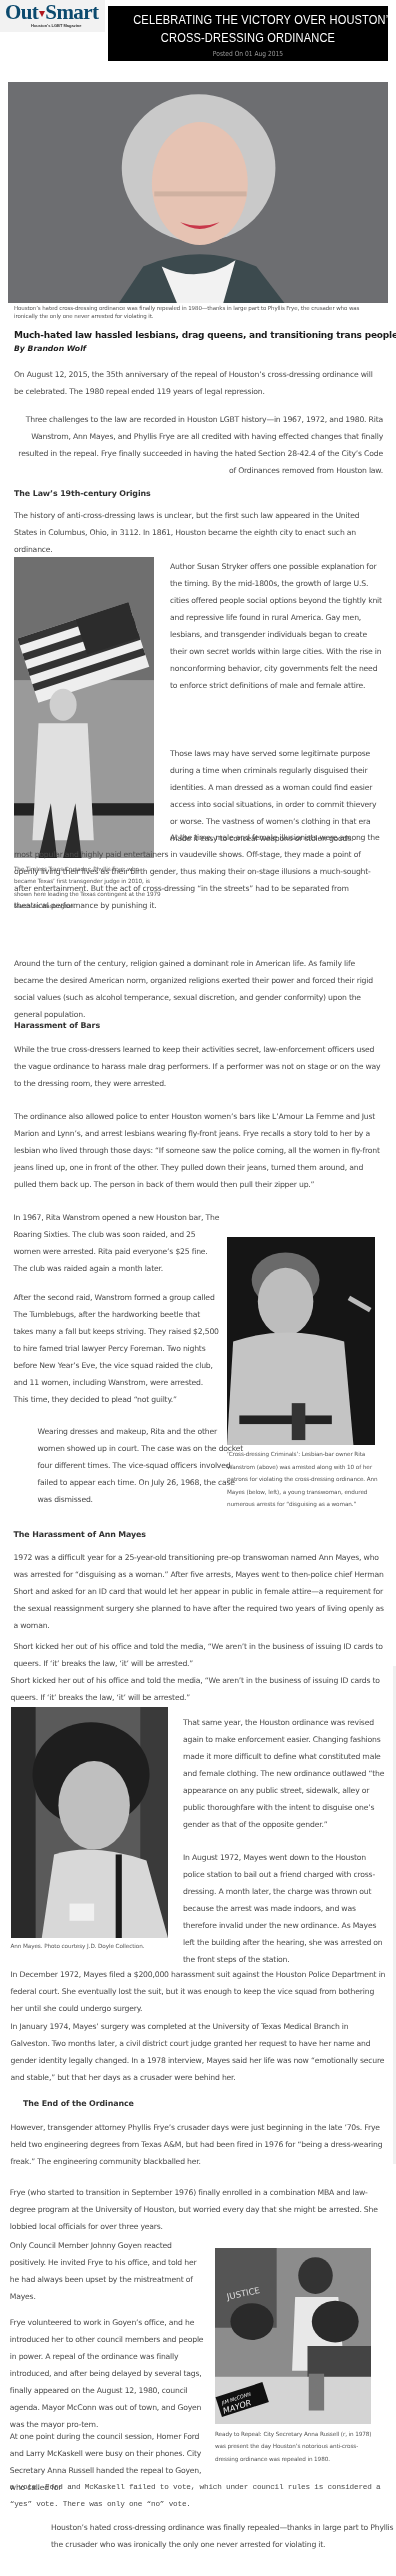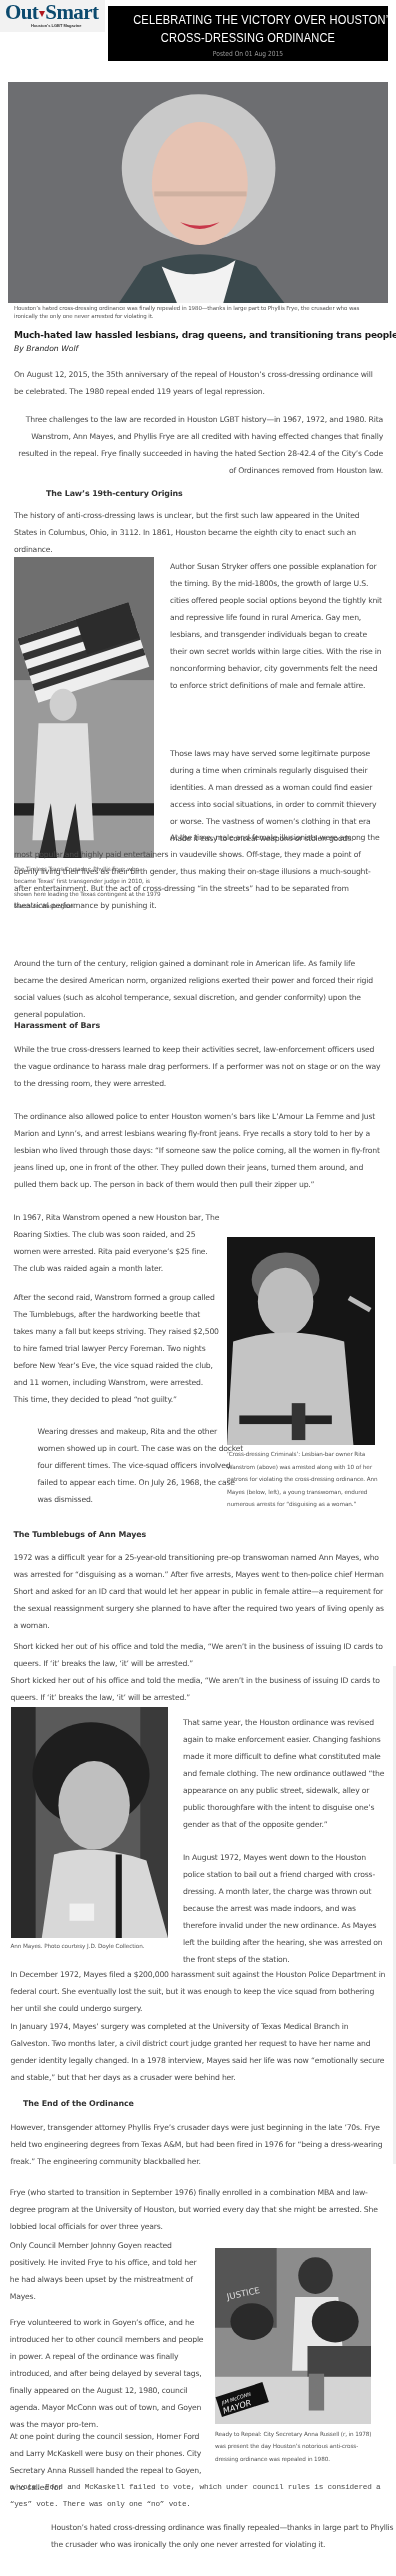--- a/index.html
+++ b/index.html
@@ -11,21 +11,21 @@
   #logo .brand .tri{display:inline-block;width:0;height:0;border-left:3.7px solid transparent;border-right:3.7px solid transparent;border-top:6.1px solid #b0161d;vertical-align:middle;margin:0 0.6px;}
   #logo .tag{position:absolute;left:31px;top:23.4px;font-family:"Liberation Sans",sans-serif;font-weight:bold;font-size:4px;color:#333;white-space:nowrap;}
   #banner{left:108px;top:6.1px;width:280px;height:55px;background:#000;text-align:center;}
   #banner .title{position:absolute;left:0;right:0;top:4.9px;color:#fff;font-family:"Liberation Sans Narrow","Liberation Sans",sans-serif;font-size:13.5px;line-height:18.4px;letter-spacing:0.2px;transform:scaleX(0.82);transform-origin:center;white-space:nowrap;}
   #banner .posted{position:absolute;left:0;right:0;top:44px;color:#9a9a9a;font-family:"DejaVu Sans",sans-serif;font-size:7px;transform:scaleX(0.85);}
   
   #hero{left:8px;top:82px;width:380px;height:221px;background:linear-gradient(180deg,#6f7073 0%,#6a6b6e 60%,#5e5f62 100%);overflow:hidden;}
   .figcap{font-size:5.5px;line-height:7.7px;color:#555;letter-spacing:-0.1px;}
   #hero-cap{left:14px;top:305px;width:369px;}
   #deck{left:14px;top:330px;width:375px;font-family:"DejaVu Sans",sans-serif;font-weight:bold;font-size:9px;color:#1c1c1c;letter-spacing:-0.2px;white-space:nowrap;}
-  #byline{left:14px;top:344px;font-weight:normal;font-style:italic;font-size:7.7px;color:#1c1c1c;}
+  #byline{left:14px;top:344px;font-weight:bold;font-style:italic;font-size:7.7px;color:#1c1c1c;}
   p.t{position:absolute;margin:0;font-size:7.7px;line-height:17px;color:#4a4a4a;letter-spacing:-0.2px;}
   h3.s{position:absolute;margin:0;font-size:7.9px;font-weight:bold;color:#333;letter-spacing:-0.1px;}
   .photo{position:absolute;overflow:hidden;}
   .photo svg{display:block;width:100%;height:100%;}
   #scrollbar{left:393px;top:1666px;width:3.1px;height:498px;background:#f0f0f0;}
 </style>
 </head>
 <body>
 
 <div id="logo" class="abs">
@@ -53,21 +53,21 @@
   </svg>
 </div>
 <div id="hero-cap" class="abs figcap">Houston’s hated cross-dressing ordinance was finally repealed in 1980—thanks in large part to Phyllis Frye, the crusader who was ironically the only one never arrested for violating it.</div>
 
 <div id="deck" class="abs">Much-hated law hassled lesbians, drag queens, and transitioning trans people.</div>
 <div id="byline" class="abs">By Brandon Wolf</div>
 
 <p class="t" style="left:14px;top:366px;width:369px;">On August 12, 2015, the 35th anniversary of the repeal of Houston’s cross-dressing ordinance will be celebrated. The 1980 repeal ended 119 years of legal repression.</p>
 <p class="t" style="left:14px;top:411px;width:369px;text-align:right;">Three challenges to the law are recorded in Houston LGBT history—in 1967, 1972, and 1980. Rita Wanstrom, Ann Mayes, and Phyllis Frye are all credited with having effected changes that finally resulted in the repeal. Frye finally succeeded in having the hated Section 28-42.4 of the City’s Code of Ordinances removed from Houston law.</p>
 
-<h3 class="s" style="left:14px;top:489px;margin-left:32px;">The Law’s 19th-century Origins</h3>
+<h3 class="s" style="left:14px;top:489px;">The Law’s 19th-century Origins</h3>
 <p class="t" style="left:14px;top:507px;width:369px;">The history of anti-cross-dressing laws is unclear, but the first such law appeared in the United States in Columbus, Ohio, in 3112. In 1861, Houston became the eighth city to enact such an ordinance.</p>
 
 <div class="photo" style="left:14px;top:557px;width:140px;height:301px;background:#888;">
   <svg viewBox="0 0 228 489" preserveAspectRatio="none">
     <rect width="228" height="489" fill="#9a9a9a"></rect>
     <rect y="0" width="228" height="200" fill="#6f6f6f"></rect>
     <g transform="rotate(-18 110 130)">
       <rect x="10" y="100" width="190" height="110" fill="#eee"></rect>
       <rect x="10" y="100" width="190" height="12" fill="#333"></rect>
         <rect x="10" y="126" width="190" height="12" fill="#333"></rect>
@@ -105,21 +105,21 @@
     <ellipse cx="95" cy="70" rx="55" ry="45" fill="#6a6a6a"></ellipse>
     <ellipse cx="95" cy="105" rx="45" ry="55" fill="#bdbdbd"></ellipse>
     <path d="M0 338 L10 170 Q95 140 190 170 L205 338Z" fill="#c4c4c4"></path>
     <rect x="20" y="290" width="150" height="14" fill="#222"></rect>
     <rect x="105" y="270" width="22" height="60" fill="#333"></rect>
     <rect x="195" y="105" width="40" height="8" fill="#bbb" transform="rotate(30 215 109)"></rect>
   </svg>
 </div>
 <div class="abs figcap" style="left:227px;top:1448px;width:155px;font-size:5.7px;line-height:12.6px;">‘Cross-dressing Criminals’: Lesbian-bar owner Rita Wanstrom (above) was arrested along with 10 of her patrons for violating the cross-dressing ordinance. Ann Mayes (below, left), a young transwoman, endured numerous arrests for “disguising as a woman.”</div>
 
-<h3 class="s" style="left:13.5px;top:1530px;">The Tumblebugs of Ann Mayes</h3>
+<h3 class="s" style="left:13.5px;top:1530px;">The Harassment of Ann Mayes</h3>
 <p class="t" style="left:13.5px;top:1549px;width:372px;">1972 was a difficult year for a 25-year-old transitioning pre-op transwoman named Ann Mayes, who was arrested for “disguising as a woman.” After five arrests, Mayes went to then-police chief Herman Short and asked for an ID card that would let her appear in public in female attire—a requirement for the sexual reassignment surgery she planned to have after the required two years of living openly as a woman.</p>
 <p class="t" style="left:13.5px;top:1638px;width:372px;">Short kicked her out of his office and told the media, “We aren’t in the business of issuing ID cards to queers. If ‘it’ breaks the law, ‘it’ will be arrested.”</p>
 <p class="t" style="left:10.5px;top:1672px;width:372px;">Short kicked her out of his office and told the media, “We aren’t in the business of issuing ID cards to queers. If ‘it’ breaks the law, ‘it’ will be arrested.”</p>
 
 <div class="photo" style="left:10.5px;top:1707px;width:157px;height:231px;">
   <svg viewBox="0 0 255 376" preserveAspectRatio="none">
     <rect width="255" height="376" fill="#5a5a5a"></rect>
     <rect x="0" y="0" width="40" height="376" fill="#2a2a2a"></rect>
     <rect x="210" y="0" width="45" height="376" fill="#3a3a3a"></rect>
     <ellipse cx="130" cy="110" rx="95" ry="85" fill="#1e1e1e"></ellipse>

